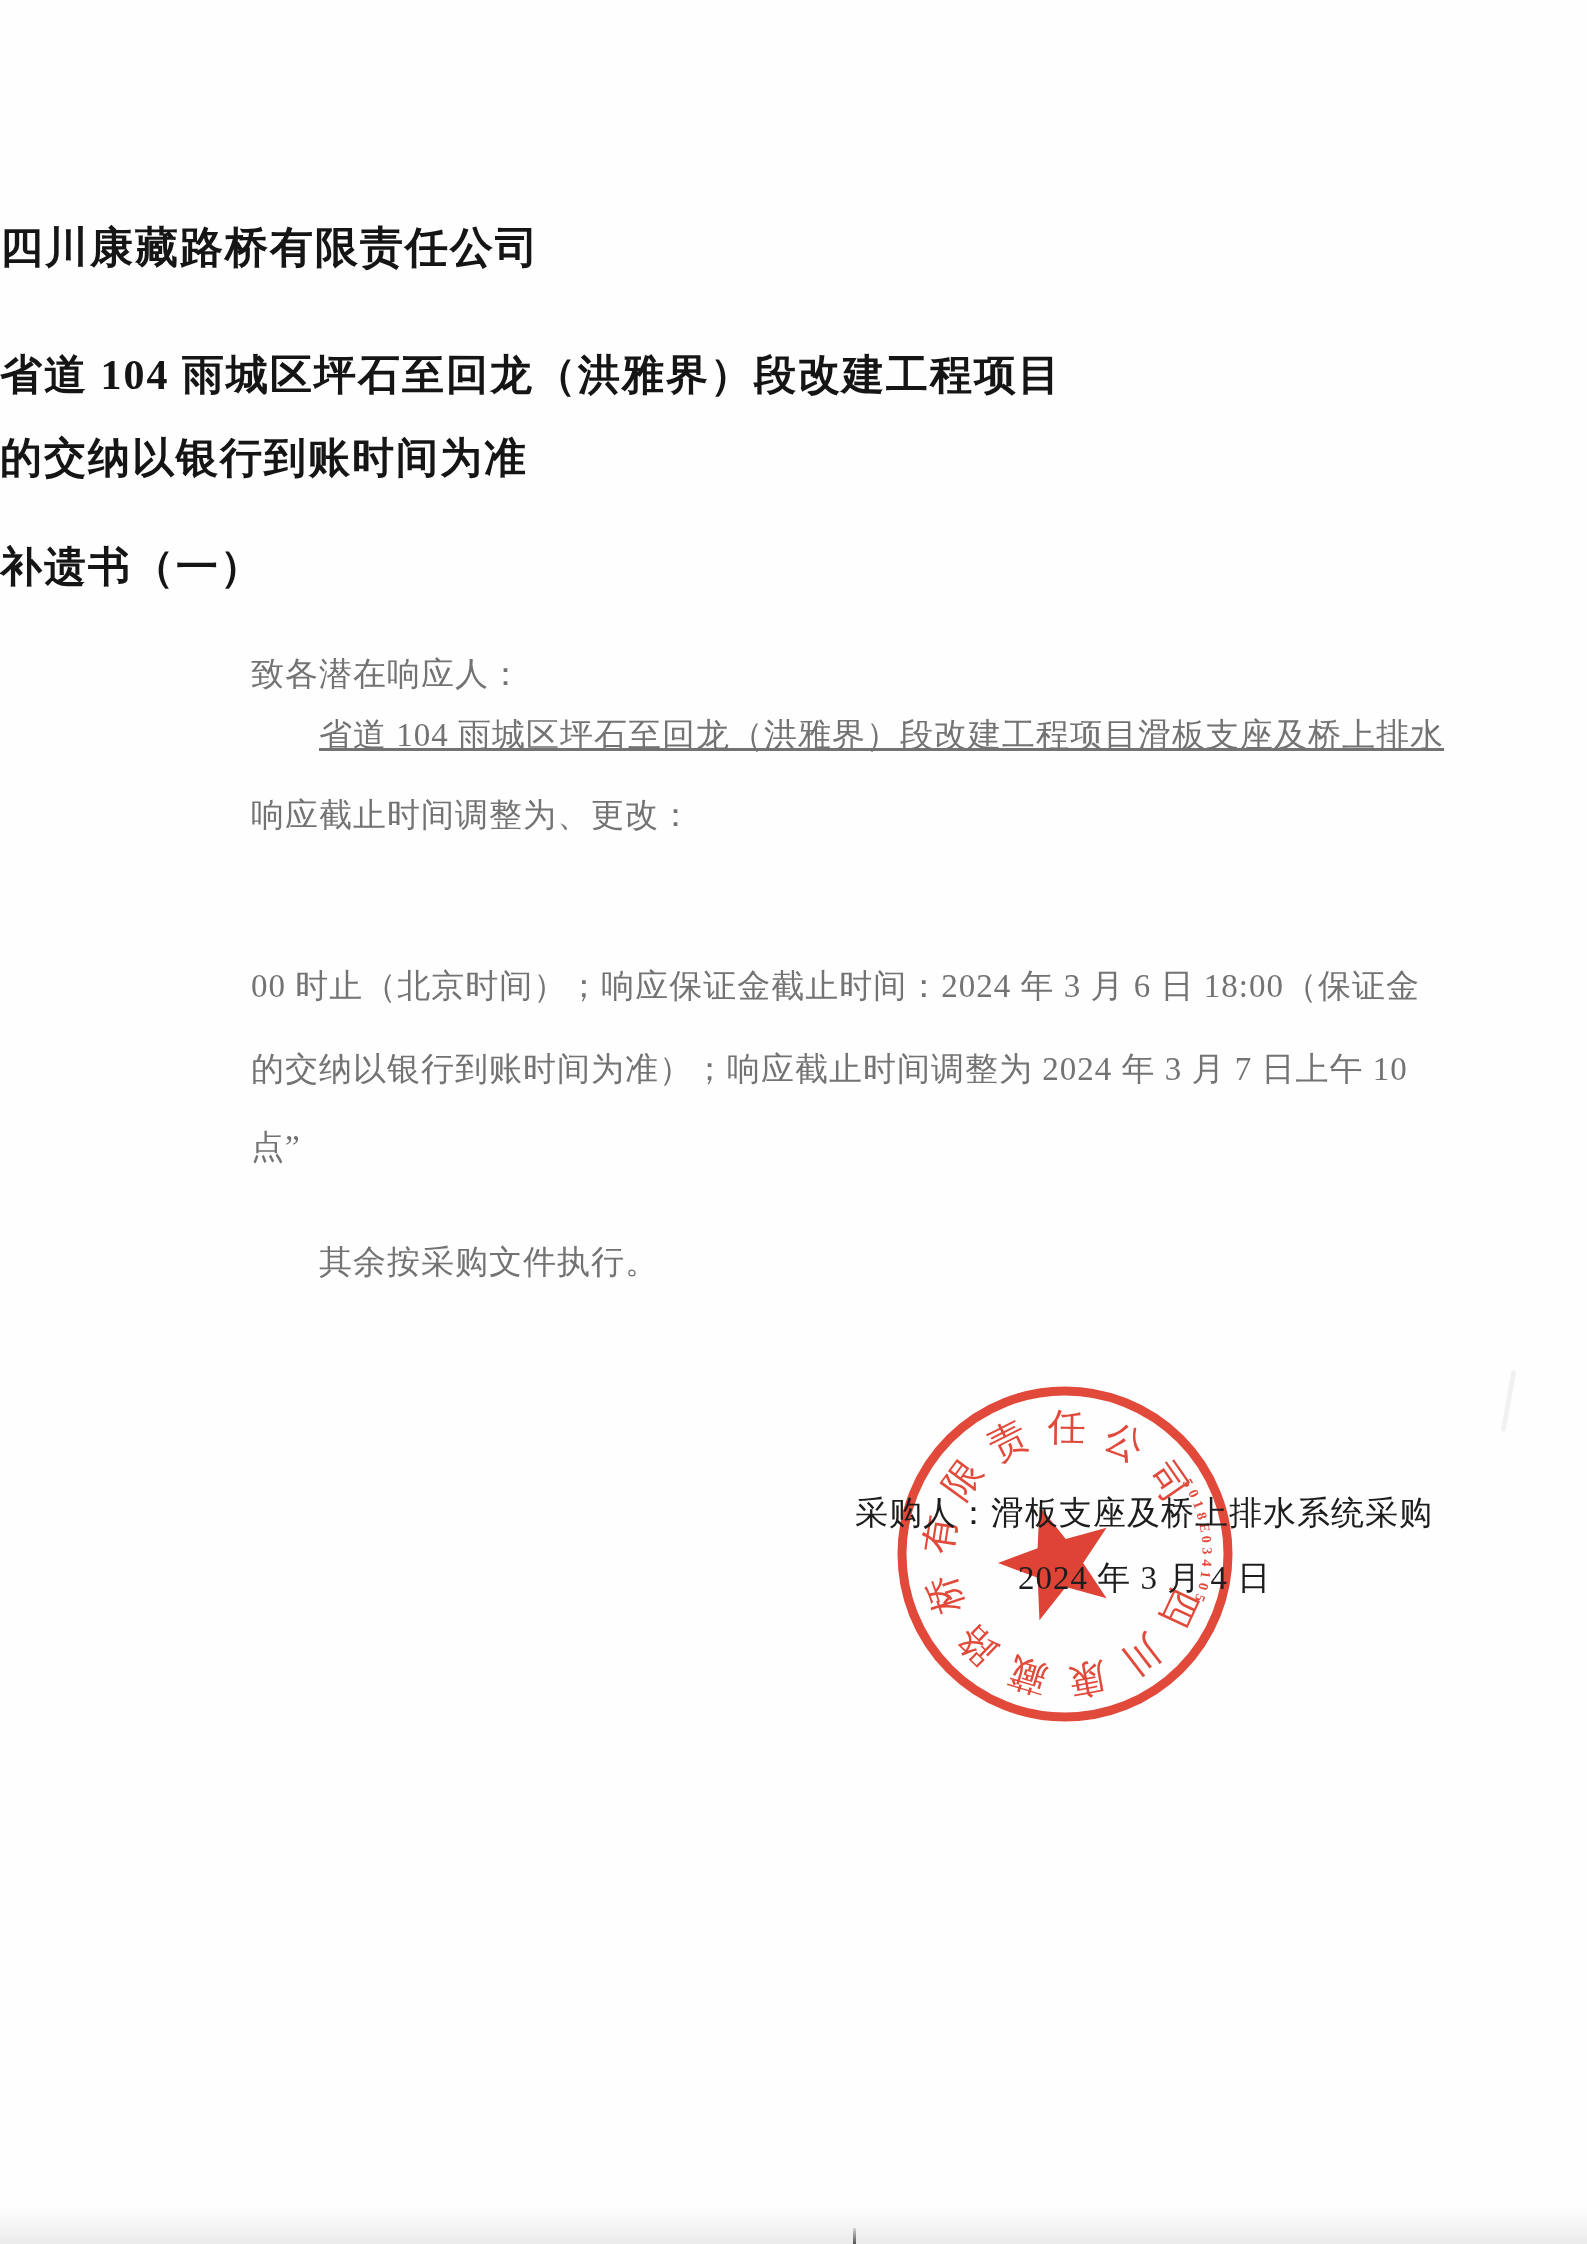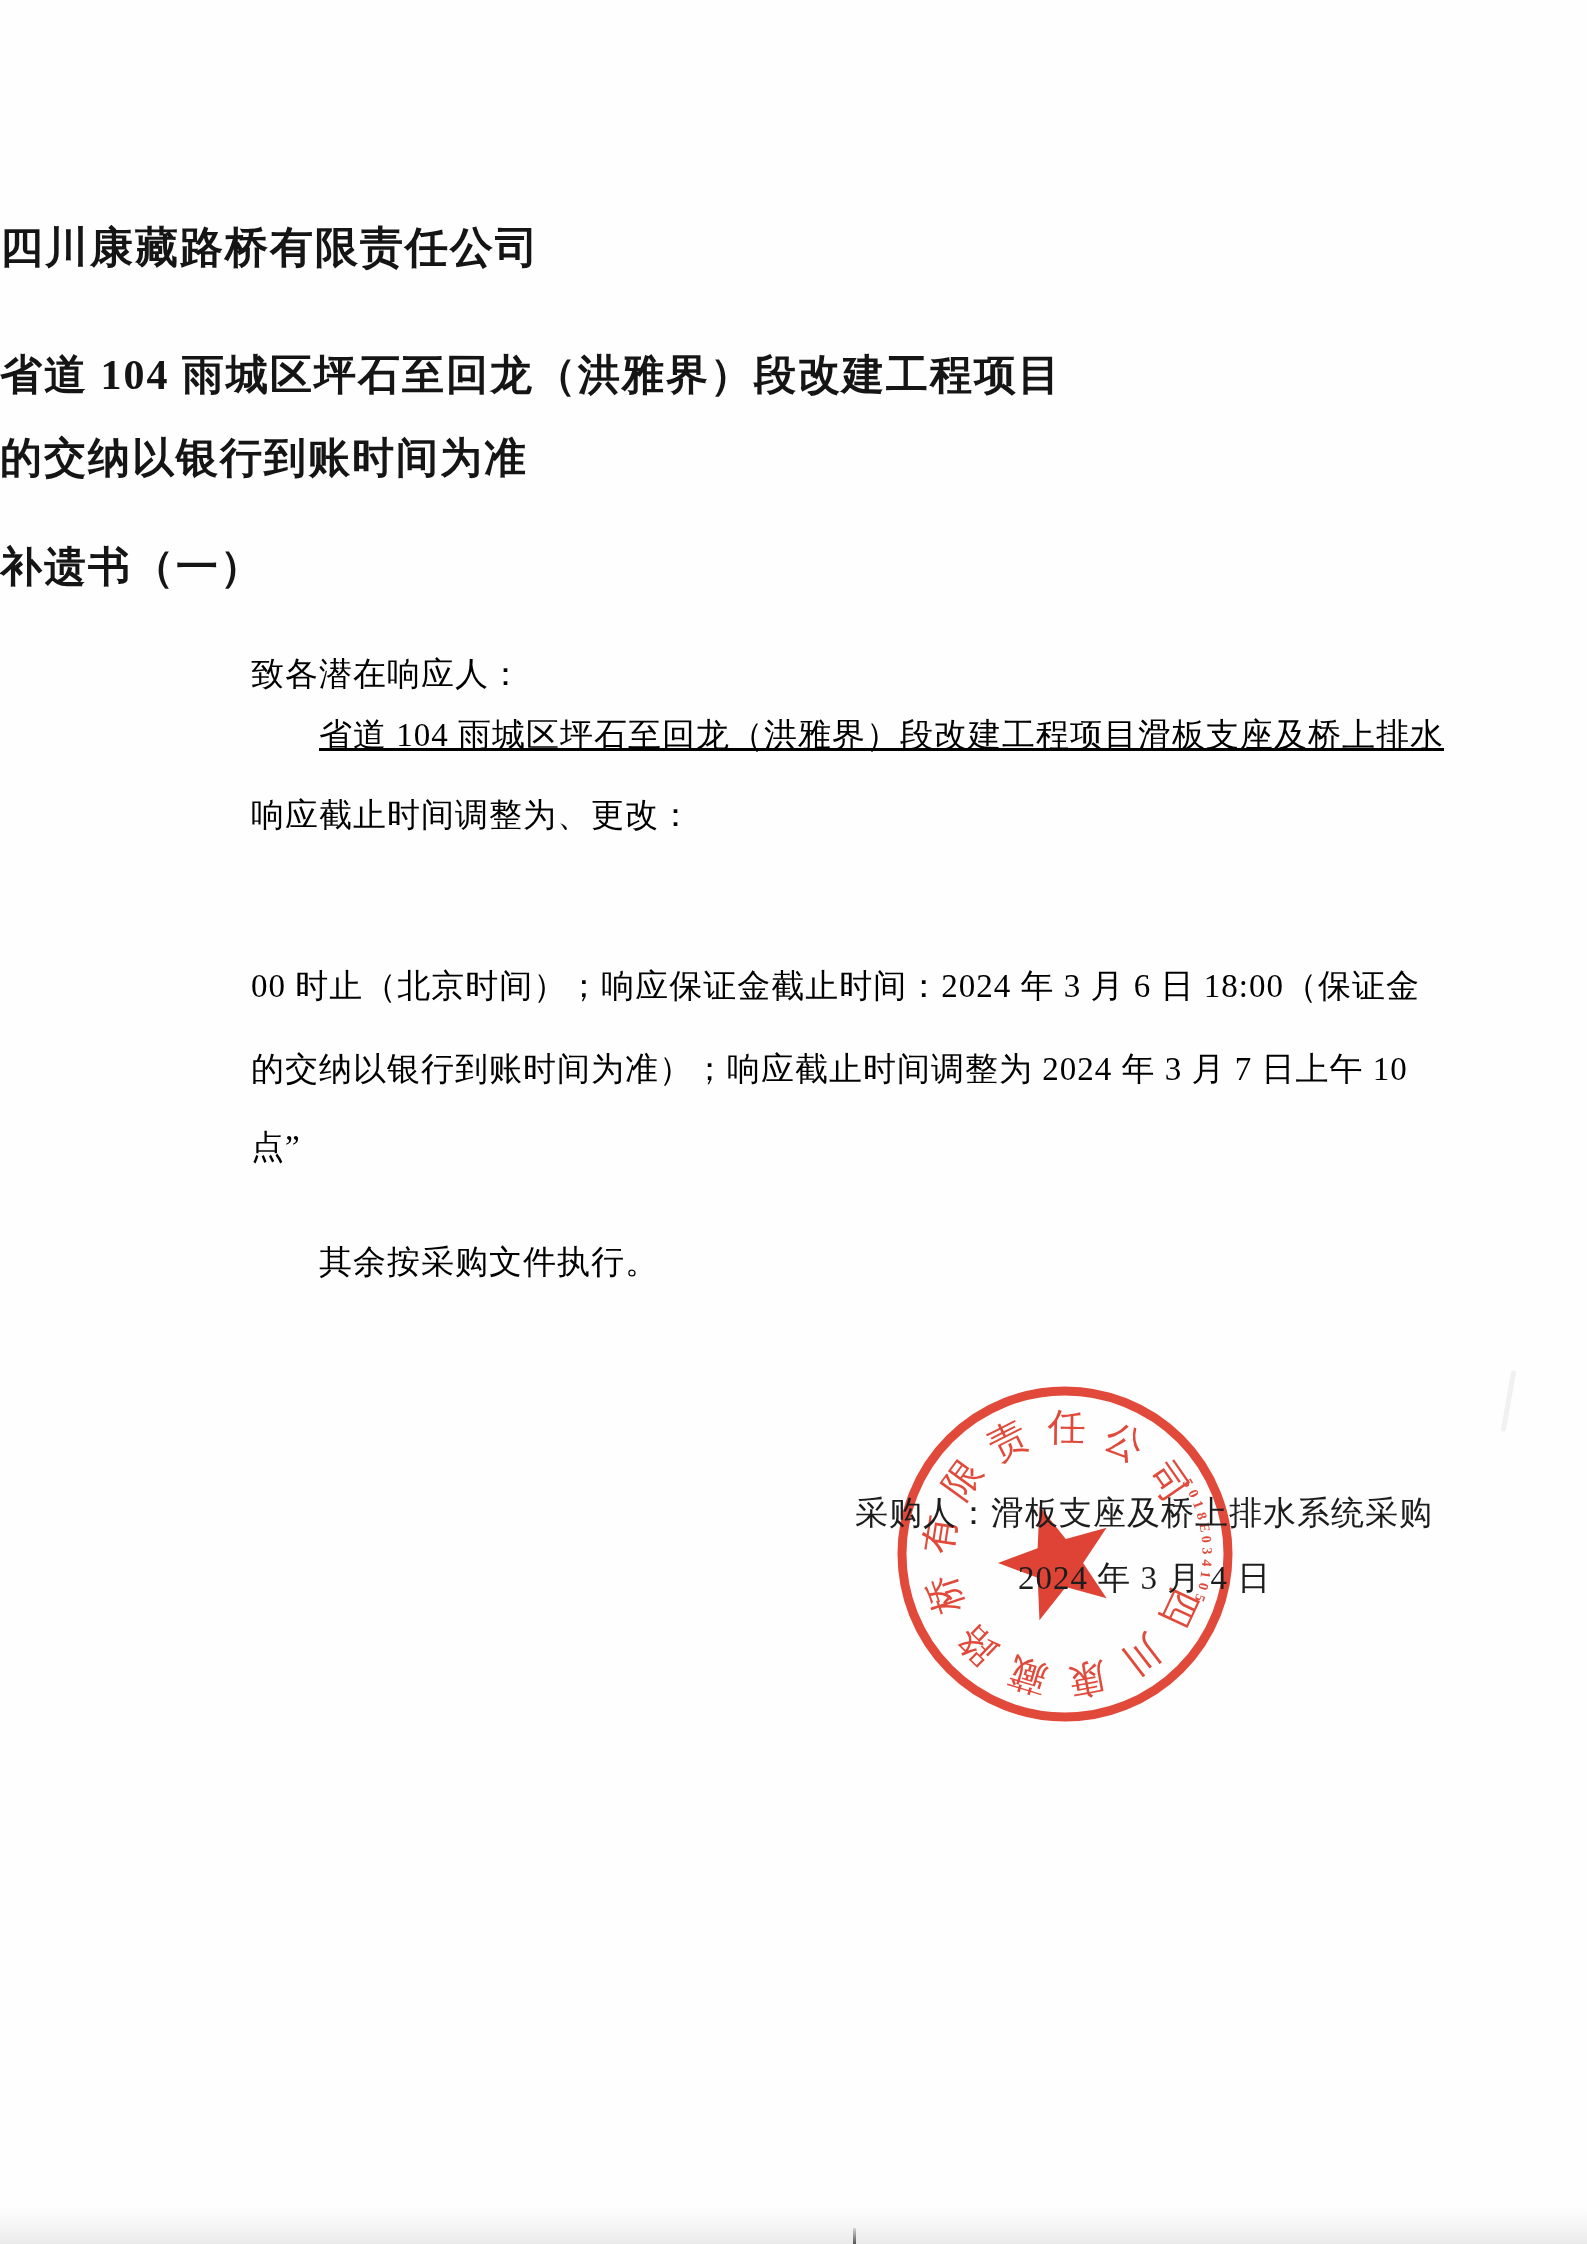--- a/index.html
+++ b/index.html
@@ -11,21 +11,21 @@
   .page{position:absolute;inset:0;background:#fefefe;}
   .tline{position:absolute;white-space:pre;color:#1c1c1c;}
   .heading{
     left:0;width:1587px;text-align:left;font-weight:bold;color:#151515;
     font-size:42px;letter-spacing:2px;
   }
   .h-title{top:219px;font-size:43px;}
   .h-proj1{top:347px;}
   .h-proj2{top:430px;}
   .h-doc{top:531px;margin-top:8px;}
-  .body-line{font-size:33px;letter-spacing:1px;color:#000000;}
+  .body-line{font-size:33px;letter-spacing:1px;color:#737373;}
   .sig-line{font-size:33px;letter-spacing:1px;color:#1d1d1d;z-index:3;}
   .seal-wrap{position:absolute;left:885px;top:1374px;width:362px;height:362px;z-index:2;opacity:.92;}
   .scan-band{
     position:absolute;left:0;bottom:0;width:1587px;height:38px;z-index:4;
     background:linear-gradient(to bottom, rgba(125,125,130,0) 0%, rgba(125,125,130,.07) 55%, rgba(120,120,126,.15) 100%);
   }
   .scan-tick{
     position:absolute;left:853px;top:2228px;width:3px;height:16px;z-index:5;
     background:linear-gradient(to bottom, rgba(40,40,40,.15), rgba(35,35,35,.75));
   }

